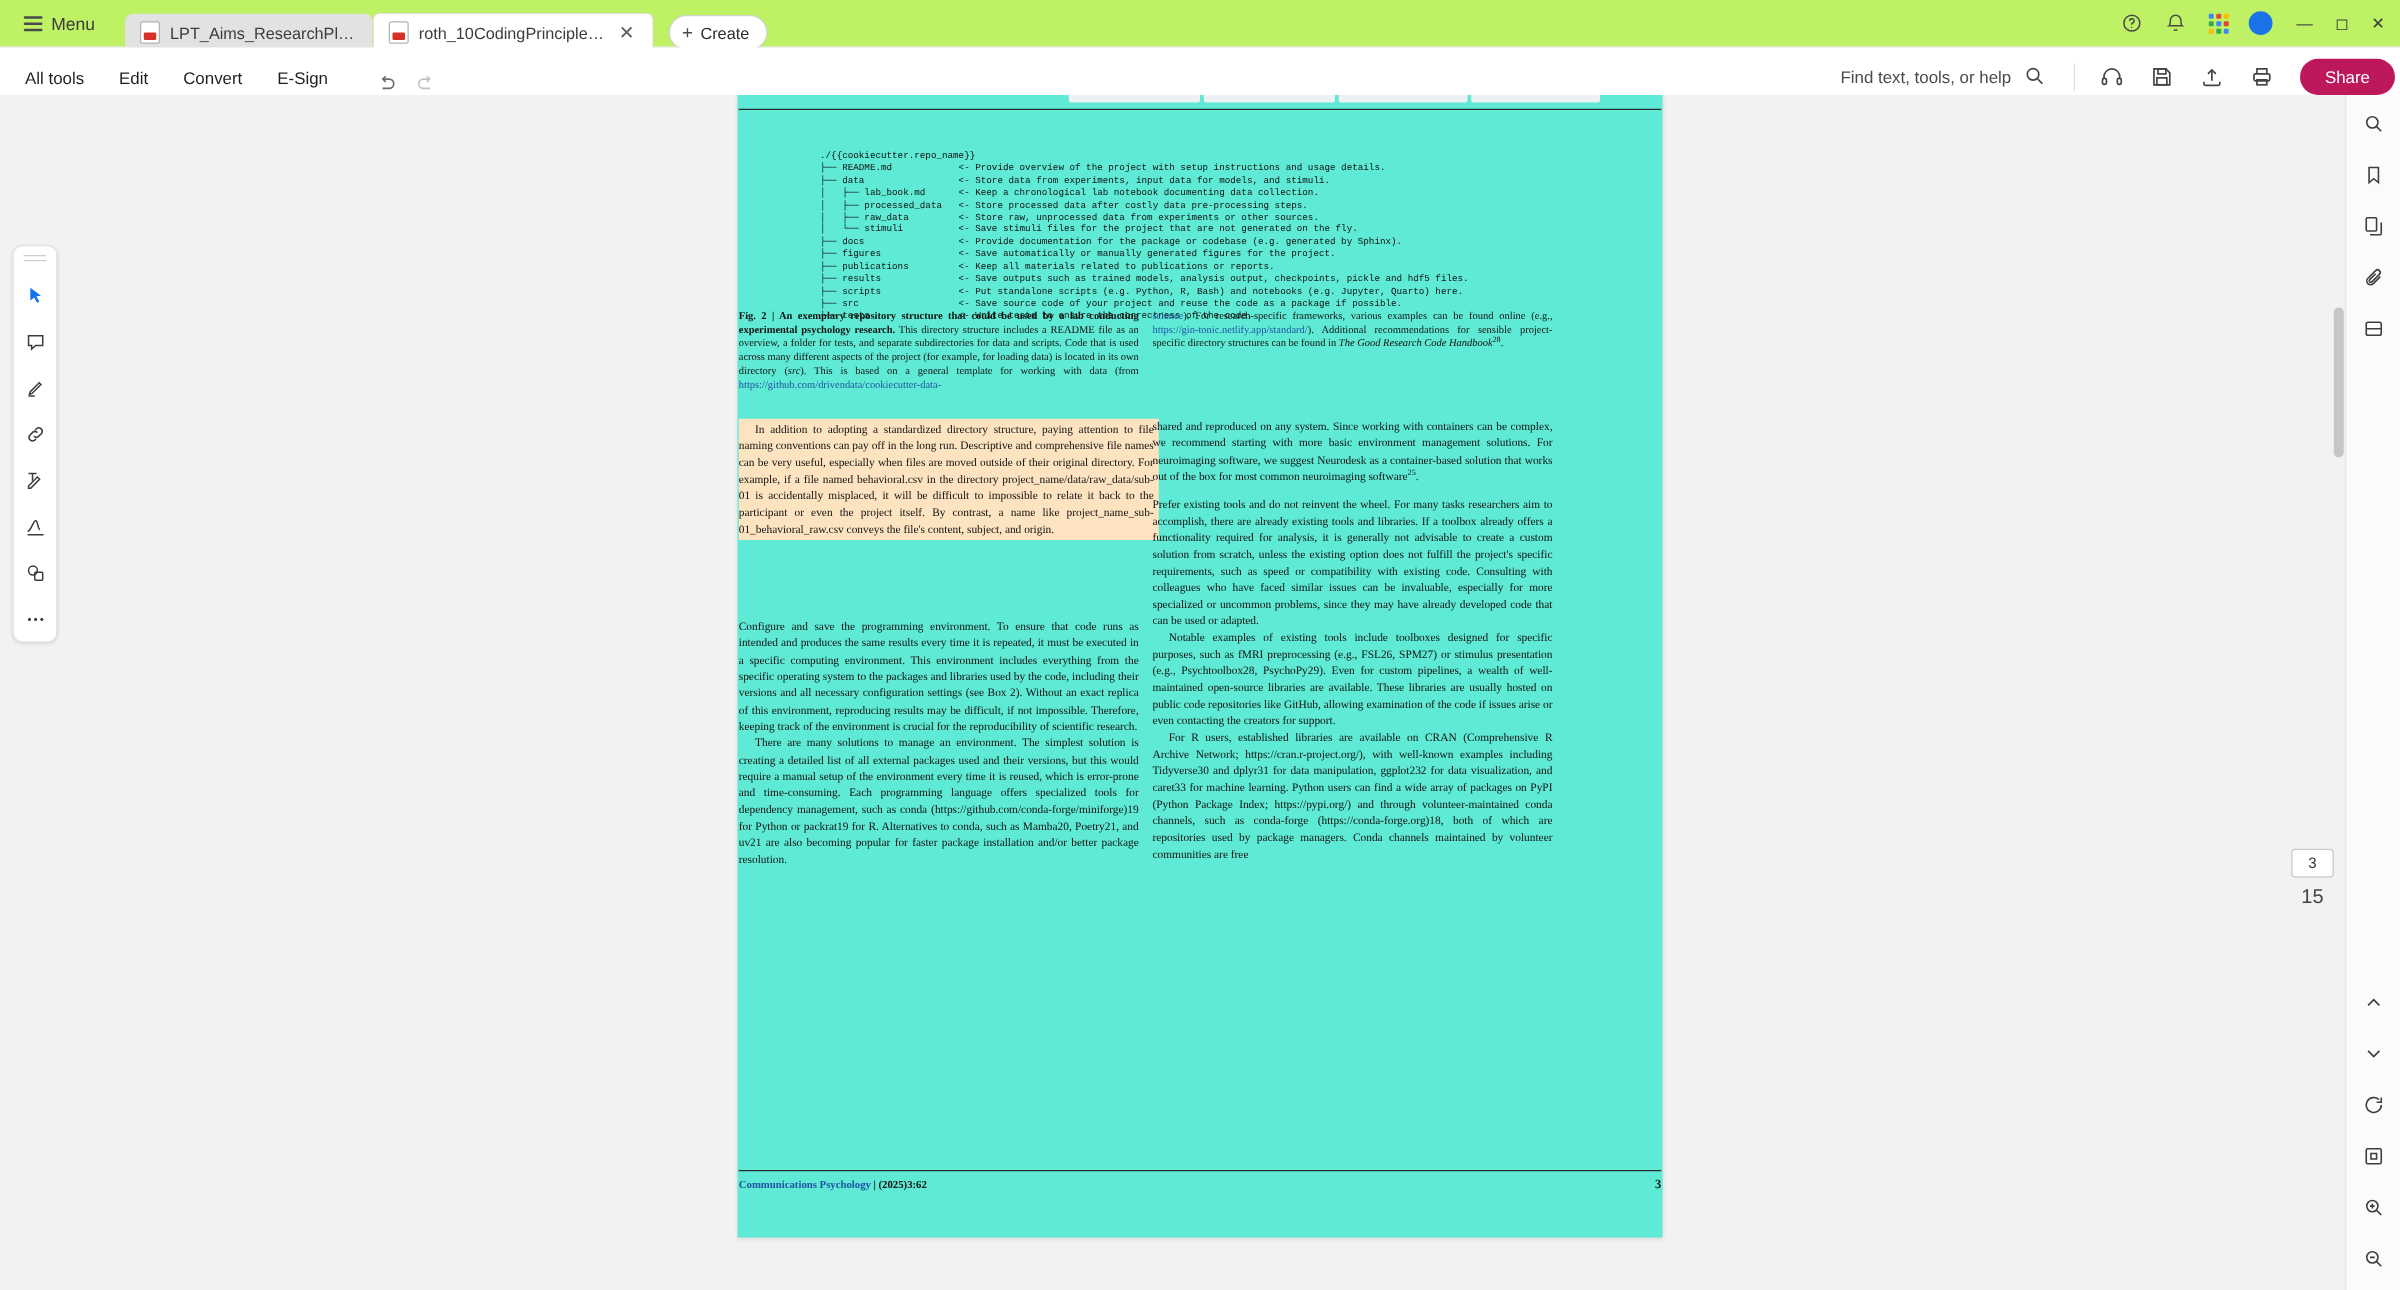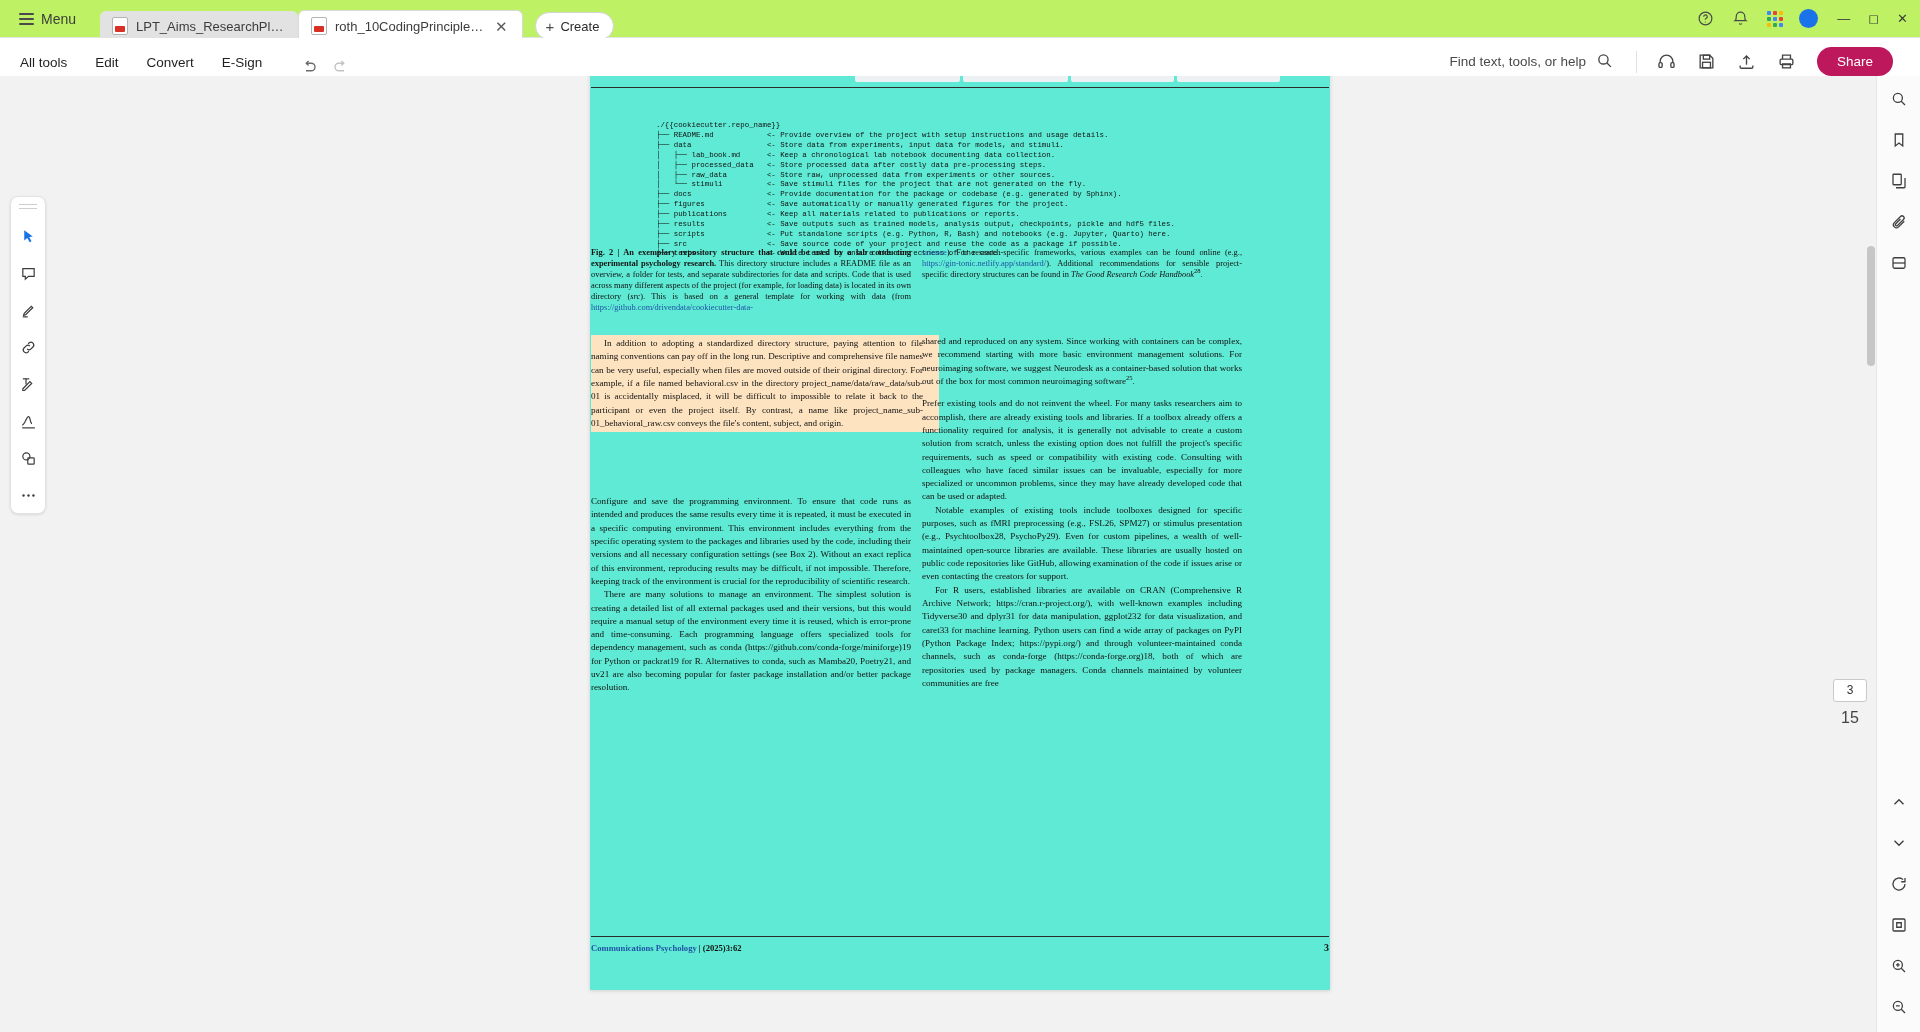--- a/index.html
+++ b/index.html
@@ -159,21 +159,21 @@
   }
   .menu-item:first-child { margin-left: 8px; }
   .undo-redo { display: flex; align-items: center; gap: 14px; margin-left: 24px; }
   .arrow-btn { color: #6b6b6b; cursor: pointer; width: 18px; height: 18px; }
   .arrow-btn.redo { color: #c2c2c2; }
   .toolbar-right {
     margin-left: auto;
     display: flex;
     align-items: center;
     gap: 20px;
-    padding-right: 27px;
+    padding-right: 4px;
   }
   .find-box {
     display: flex;
     align-items: center;
     gap: 10px;
     font-size: 13.5px;
     color: #4a4a4a;
     cursor: text;
   }
   .tool-ic { width: 20px; height: 20px; color: #444; cursor: pointer; }
@@ -389,21 +389,21 @@
 
   
   .hl-para {
     position: absolute;
     top: 305px; left: 1px;
     width: 332px;
     background: #fde3c0;
     font-size: 9.1px;
     line-height: 1.465;
     text-align: justify;
-    padding: 2px 16px 2px 0;
+    padding: 2px 4px 2px 0;
   }
   .col-left, .col-right {
     position: absolute;
     width: 320px;
     font-size: 9.1px;
     line-height: 1.465;
     text-align: justify;
   }
   .col-left { left: 1px; }
   .col-right { left: 332px; }

